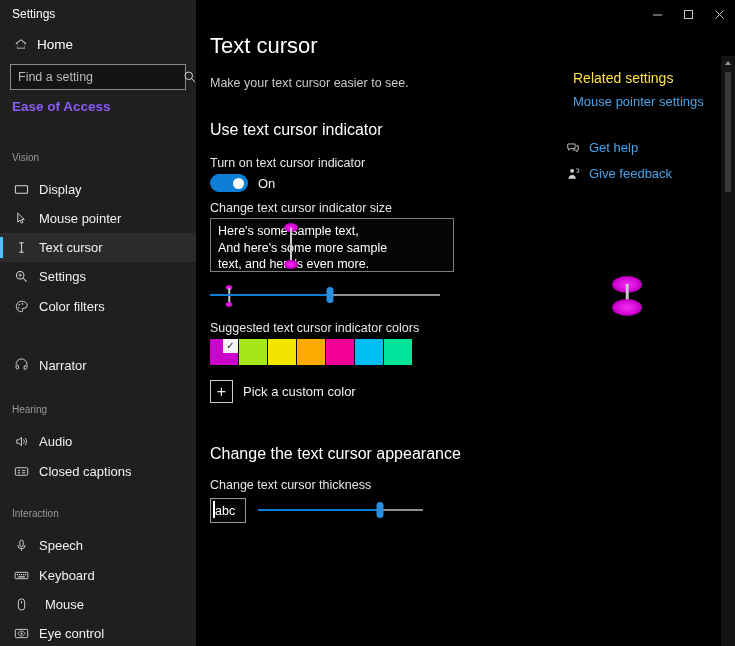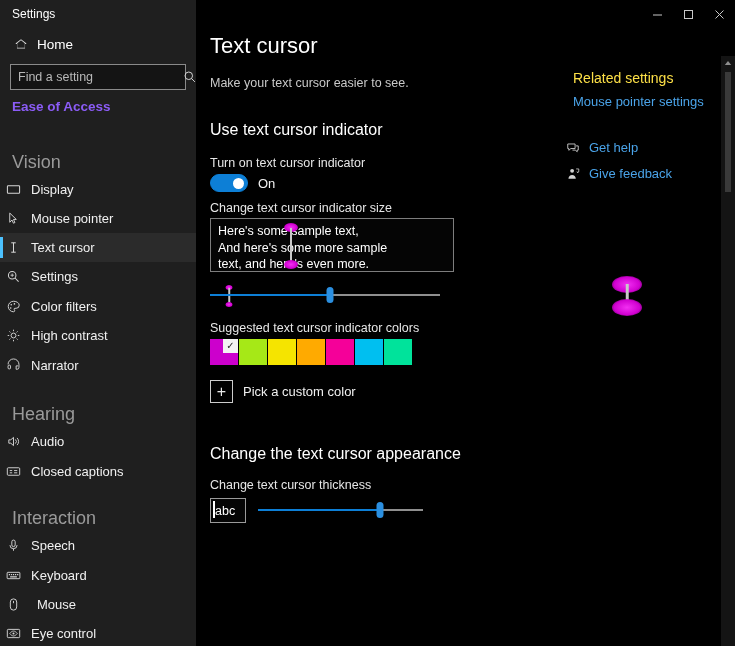--- a/index.html
+++ b/index.html
@@ -50,25 +50,25 @@
   }
   .search-box input::placeholder { color: #b9b9b9; }
   .search-icon { width: 20px; color: #d8d8d8; display: flex; align-items: center; justify-content: center; padding-right: 4px; }
 
   .sb-section-head {
     position: absolute; left: 12px;
     font-size: 13.5px; font-weight: bold; color: #8b5cf6;
   }
   .sb-group-label {
     position: absolute; left: 12px;
-    font-size: 18px; color: #9a9a9a;
+    font-size: 10px; color: #9a9a9a;
   }
   .sb-item {
     position: absolute; left: 0; width: 196px; height: 29px;
-    display: flex; align-items: center; padding-left: 5px; gap: 10px;
+    display: flex; align-items: center; padding-left: 13px; gap: 10px;
   }
   .sb-item.selected { background: #2b2b2b; }
   .sb-item.selected::before {
     content: ""; position: absolute; left: 0; top: 4px;
     width: 3px; height: 21px; background: #4cc2ff;
   }
   .sb-item .ic {
     width: 16px; height: 16px; color: #d6d6d6;
     display: flex; align-items: center; justify-content: center; flex: none;
   }
@@ -269,38 +269,20 @@
         <svg width="15" height="15" viewBox="0 0 16 16">
             <path d="M8 2.4a5.6 5.6 0 1 0 0 11.2c.9 0 1.3-.5 1.3-1.1 0-.8-.7-1-.7-1.7 0-.5.4-.9 1-.9h1.2a3.3 3.3 0 0 0 3.3-3.3C14.1 4.3 11.5 2.4 8 2.4z" fill="none" stroke="currentColor" stroke-width="1"></path>
             <circle cx="5.6" cy="6.1" r="0.85" fill="currentColor"></circle>
             <circle cx="9" cy="5.2" r="0.85" fill="currentColor"></circle>
             <circle cx="5" cy="9.6" r="0.85" fill="currentColor"></circle>
           </svg>
       </span>
       <span class="lbl">Color filters</span>
     </div>
 
-    <div class="sb-item" style="top:321px;">
-      <span class="ic">
-        <svg width="15" height="15" viewBox="0 0 16 16">
-            <circle cx="8" cy="8" r="2.6" fill="none" stroke="currentColor" stroke-width="1"></circle>
-            <g stroke="currentColor" stroke-width="1">
-              <line x1="8" y1="1.8" x2="8" y2="3.4"></line>
-              <line x1="8" y1="12.6" x2="8" y2="14.2"></line>
-              <line x1="1.8" y1="8" x2="3.4" y2="8"></line>
-              <line x1="12.6" y1="8" x2="14.2" y2="8"></line>
-              <line x1="3.6" y1="3.6" x2="4.7" y2="4.7"></line>
-              <line x1="11.3" y1="11.3" x2="12.4" y2="12.4"></line>
-              <line x1="12.4" y1="3.6" x2="11.3" y2="4.7"></line>
-              <line x1="4.7" y1="11.3" x2="3.6" y2="12.4"></line>
-            </g>
-          </svg>
-      </span>
-      <span class="lbl">High contrast</span>
-    </div>
 
     <div class="sb-item" style="top:351px;">
       <span class="ic">
         <svg width="15" height="15" viewBox="0 0 16 16">
             <path d="M2.2 6.8a5.8 5.8 0 0 1 11.6 0v3.2a2 2 0 0 1-2 2h-1V8.4h2" fill="none" stroke="currentColor" stroke-width="1"></path>
             <rect x="2.2" y="7.6" width="2.6" height="4" rx="1" fill="none" stroke="currentColor" stroke-width="1"></rect>
           </svg>
       </span>
       <span class="lbl">Narrator</span>
     </div>

